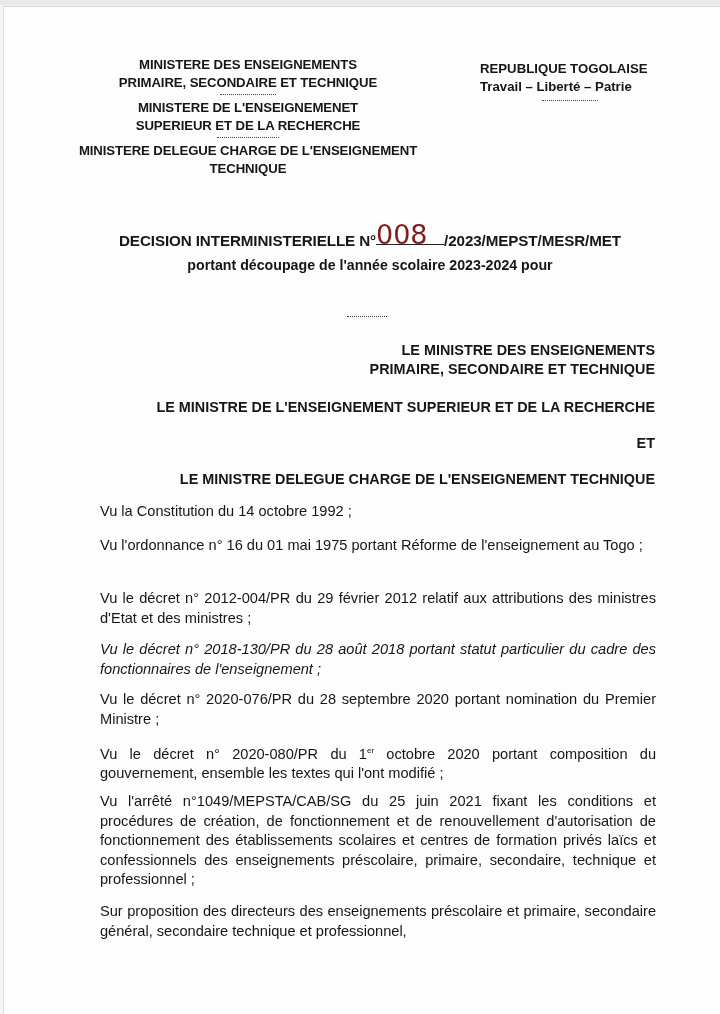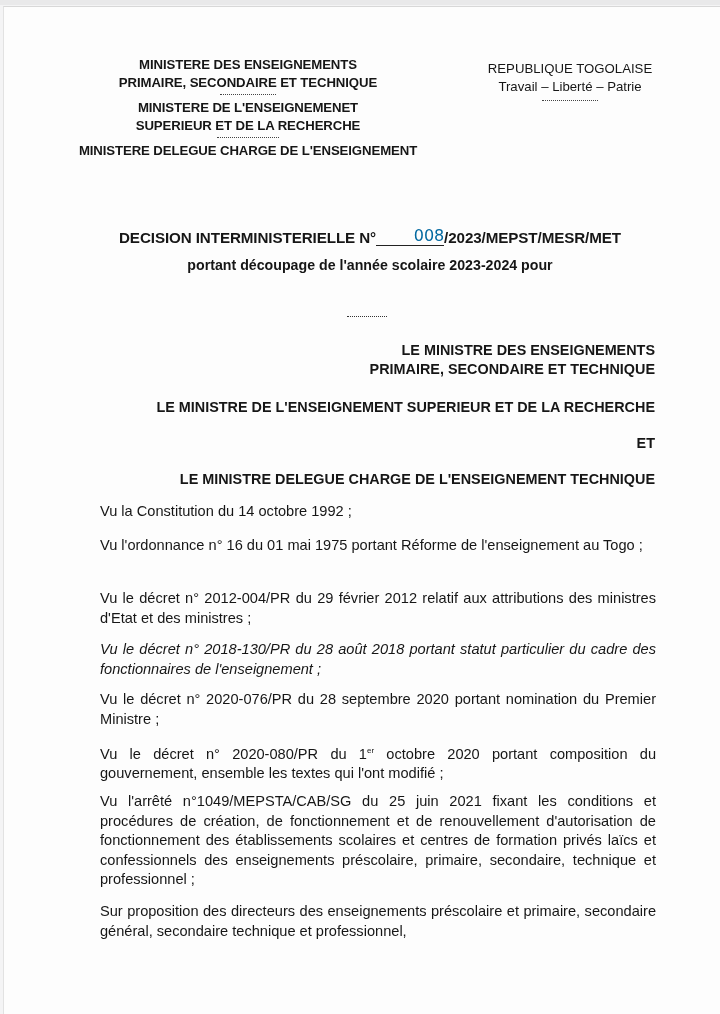--- a/index.html
+++ b/index.html
@@ -18,30 +18,30 @@
   .topbar { position:absolute; left:0; top:0; width:720px; height:5px; background:#e9e9ea; }
   .hdr-left {
     position:absolute; left:68px; top:56px; width:360px;
     text-align:center; font-weight:bold; font-size:13.2px; line-height:18px;
     letter-spacing:-0.1px;
   }
   .hdr-left .block { margin-bottom:2px; }
   .sep { display:block; margin:0 auto; border-top:1px dotted #444; height:0; }
   .hdr-right {
     position:absolute; left:480px; top:60px; width:180px;
-    text-align:center; font-weight:normal; font-size:13.2px; line-height:18px;
+    text-align:left; font-weight:bold; font-size:13.2px; line-height:18px;
   }
   .decision {
     position:absolute; left:80px; top:228px; width:580px; text-align:center;
     font-weight:bold; font-size:15.2px; line-height:20px; letter-spacing:-0.1px;
   }
   .num-hand {
-    display:inline-block; width:68px; text-align:right;
+    display:inline-block; width:68px; text-align:left;
     border-bottom:1.5px solid #222; font-family:"DejaVu Sans", sans-serif;
-    font-weight:normal; font-size:16px; line-height:18px; color:#0369a1;
+    font-weight:normal; font-size:27px; line-height:18px; color:#7f1d1d;
     transform:translateY(-2px);
   }
   .subtitle {
     position:absolute; left:110px; top:256px; width:520px; text-align:center;
     font-weight:bold; font-size:14.2px; line-height:19px;
   }
   .dash-sep { position:absolute; left:347px; top:316px; width:40px; border-top:1px dotted #333; }
   .minister {
     position:absolute; left:80px; width:575px; text-align:right;
     font-weight:bold; font-size:14.4px; line-height:19px;
@@ -65,20 +65,21 @@
     <div>PRIMAIRE, SECONDAIRE ET TECHNIQUE</div>
   </div>
   <span class="sep" style="width:56px;margin-top:2px;margin-bottom:4px;"></span>
   <div class="block">
     <div>MINISTERE DE L'ENSEIGNEMENET</div>
     <div>SUPERIEUR ET DE LA RECHERCHE</div>
   </div>
   <span class="sep" style="width:62px;margin-top:2px;margin-bottom:4px;"></span>
   <div class="block">
     <div>MINISTERE DELEGUE CHARGE DE L'ENSEIGNEMENT</div>
+    <div>TECHNIQUE</div>
   </div>
 </div>
 
 <div class="hdr-right">
   <div>REPUBLIQUE TOGOLAISE</div>
   <div>Travail – Liberté – Patrie</div>
   <span class="sep" style="width:56px;margin-top:4px;"></span>
 </div>
 
 <div class="decision">

